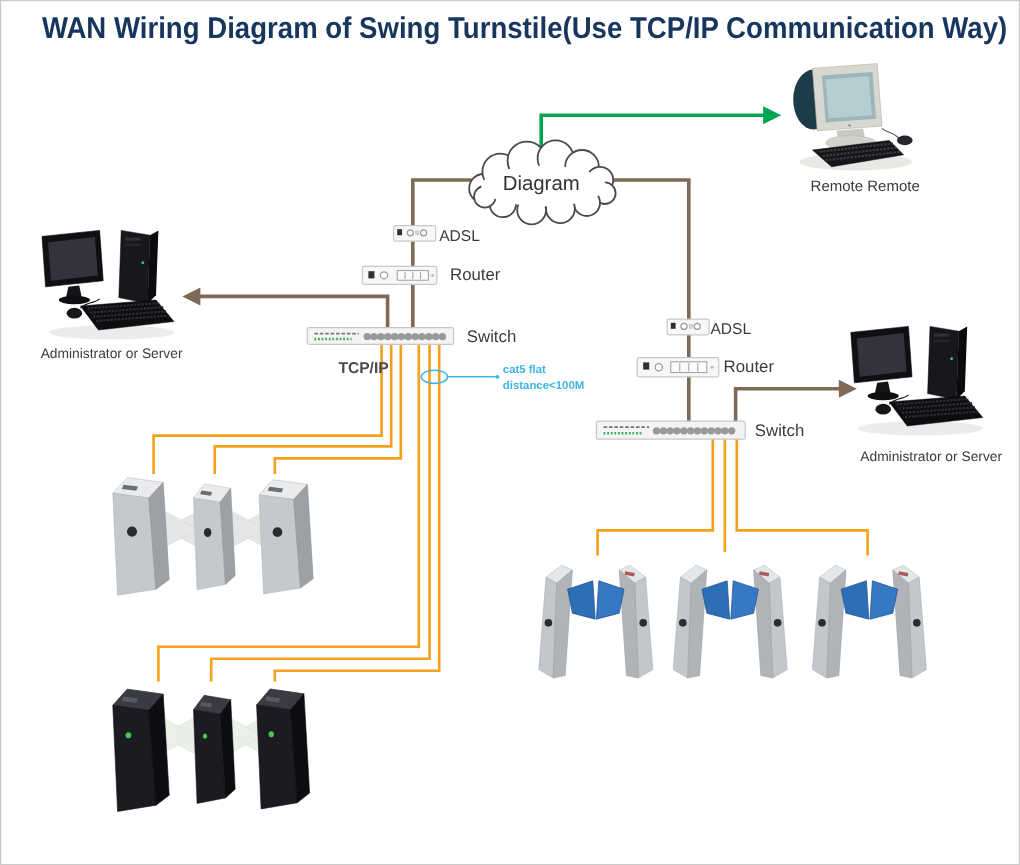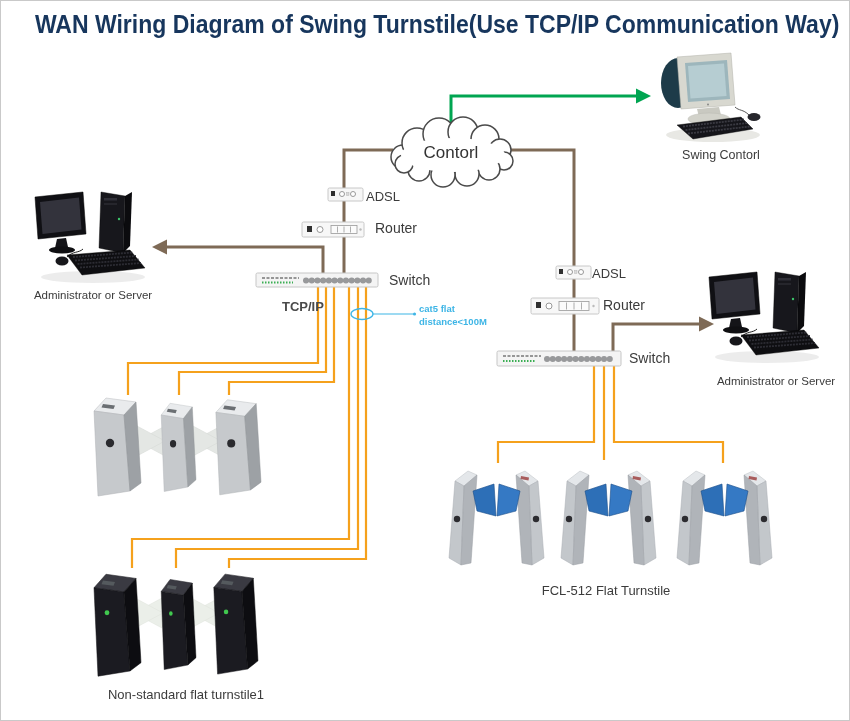--- a/index.html
+++ b/index.html
@@ -240,31 +240,29 @@
   </g>
 
   <g>
     <use href="#fcl-pair" transform="translate(448,458)"></use>
     <use href="#fcl-pair" transform="translate(560,458)"></use>
     <use href="#fcl-pair" transform="translate(676,458)"></use>
   </g>
 </svg>
 
 <div class="lbl title">WAN Wiring Diagram of Swing Turnstile(Use TCP/IP Communication Way)</div>
-<div class="lbl internet">Contorl</div>
-<div class="lbl remote">Swing Contorl</div>
+<div class="lbl internet">Diagram</div>
+<div class="lbl remote">Remote Remote</div>
 
 <div class="lbl adsl-l">ADSL</div>
 <div class="lbl router-l">Router</div>
 <div class="lbl switch-l">Switch</div>
 <div class="lbl tcpip">TCP/IP</div>
 <div class="lbl note1">cat5 flat</div>
 <div class="lbl note2">distance&lt;100M</div>
 <div class="lbl admin-l">Administrator or Server</div>
-<div class="lbl t1">Non-standard flat turnstile1</div>
 
 <div class="lbl adsl-r">ADSL</div>
 <div class="lbl router-r">Router</div>
 <div class="lbl switch-r">Switch</div>
 <div class="lbl admin-r">Administrator or Server</div>
-<div class="lbl fcl">FCL-512 Flat Turnstile</div>
 
 </div>
 
 </body></html>

